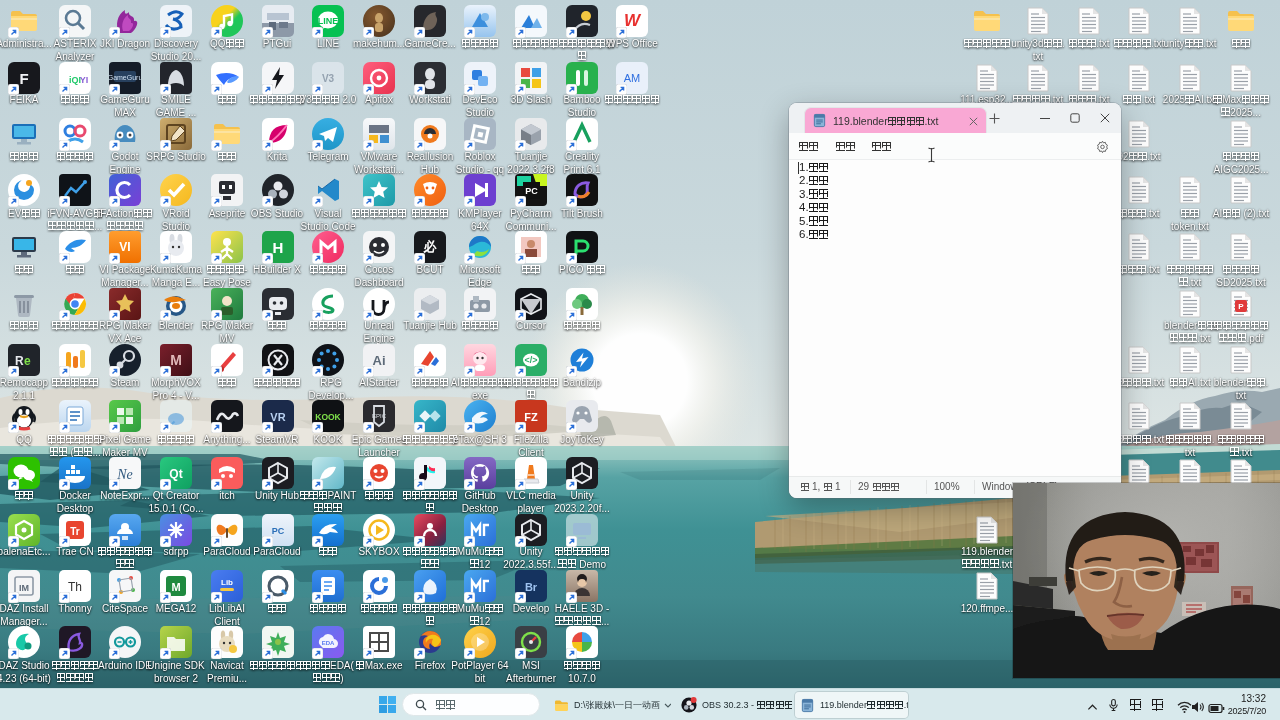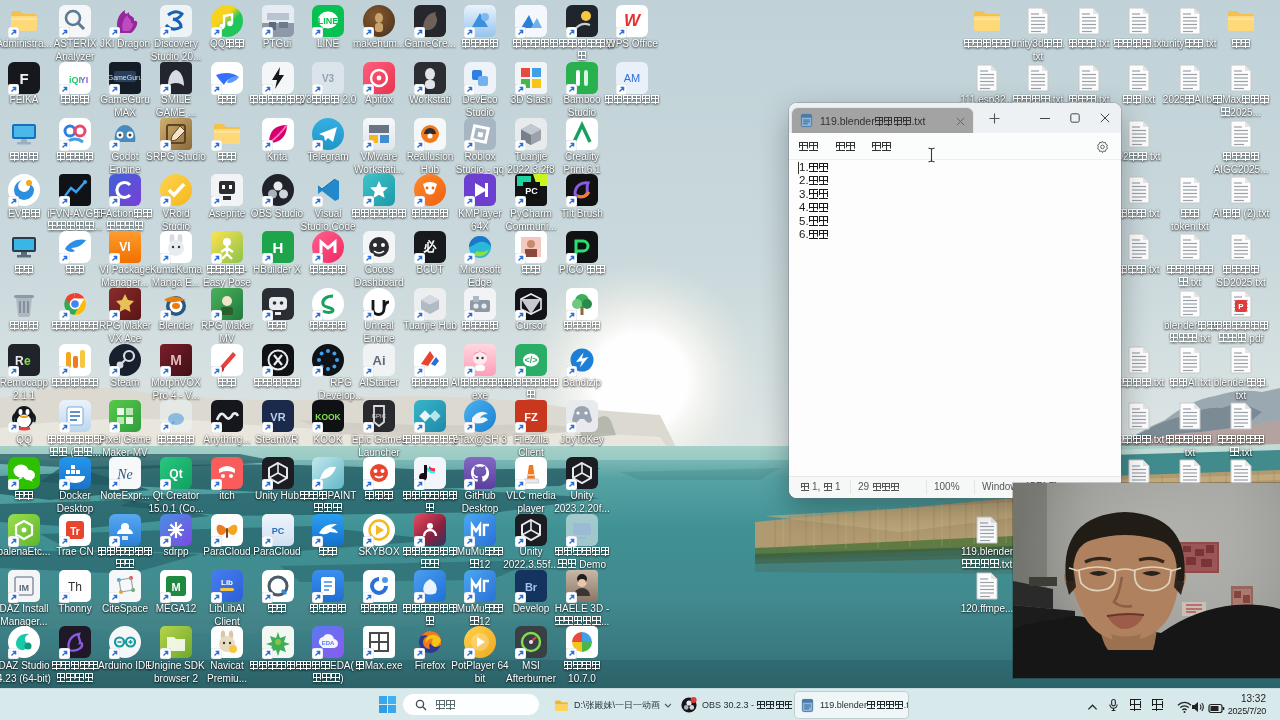--- a/index.html
+++ b/index.html
@@ -14,21 +14,21 @@
 #stage{position:relative;width:1280px;height:720px;background:#c7d7da;}
 #wp{position:absolute;left:0;top:0}
 .ic{position:absolute;width:32px;height:32px;}
 .ic svg{position:absolute;left:0;top:0}
 .sc{position:absolute !important;left:-2px;top:auto !important;bottom:-1px;}
 .lb{position:absolute;width:74px;text-align:center;font-size:10px;line-height:12.5px;color:#fff;
  text-shadow:0 1px 2px rgba(0,0,0,.8),0 0 2px rgba(0,0,0,.5);letter-spacing:0;}
 #win{position:absolute;left:789px;top:103px;width:332px;height:395px;background:#fdfdfd;border-radius:8px;
  box-shadow:0 10px 30px rgba(0,0,0,.3),0 0 0 1px rgba(120,130,140,.35);}
 #tabbar{position:absolute;left:0;top:0;width:100%;height:30px;background:#eef1f3;border-radius:8px 8px 0 0;}
-#tab{position:absolute;left:2px;top:4px;width:183px;height:26px;background:#a3a3a3;border-radius:7px 7px 0 0;
+#tab{position:absolute;left:15px;top:4px;width:183px;height:26px;background:#f9a8d4;border-radius:7px 7px 0 0;
  display:flex;align-items:center;padding-left:7px;box-sizing:border-box;border:1px solid #e3e6e8;border-bottom:none;}
 #tabtitle{font-size:10.5px;color:#333;margin-left:6px;white-space:nowrap}
 #tabx{position:absolute;right:8px;top:9px}
 #plus{position:absolute;left:200px;top:10px}
 #caption{position:absolute;right:0;top:0;height:30px;display:flex}
 .cb{width:30px;height:30px;display:flex;align-items:center;justify-content:center}
 #caption{padding-right:1px}
 #menubar{position:absolute;left:0;top:30px;width:100%;height:26px;background:#fbfcfc;border-bottom:1px solid #eceeef;}
 #menubar span{font-size:11px;color:#333;line-height:26px;display:inline-block;position:absolute}
 #menubar span:nth-child(1){left:9px}#menubar span:nth-child(2){left:46px}#menubar span:nth-child(3){left:82px}
@@ -1060,21 +1060,21 @@
           <circle cx="9.6" cy="22.4" r="2"></circle>
           <circle cx="7" cy="16" r="2"></circle>
           <circle cx="9.6" cy="9.6" r="2"></circle>
         </g>
       </svg>
       <svg class="sc" width="11" height="11">
         <rect x="0" y="0" width="11" height="11" rx="2.5" fill="#fff" stroke="#b8bec6" stroke-width=".5"></rect>
         <path d="M3.5 7.5 L7.5 3.5 M4.6 3.4 h3 v3" stroke="#2b6fd8" stroke-width="1.4" fill="none"></path>
       </svg>
     </div>
-    <div class="lb" style="left:304px;top:377px">RPG<br>Develop...</div>
+    <div class="lb" style="left:294px;top:377px">RPG<br>Develop...</div>
     <div class="ic" style="left:363px;top:344px;background:#f1f2f4;border-radius:6px;">
       <span style="position:absolute;inset:0;display:flex;align-items:center;justify-content:center;font-size:13px;color:#5d6a78;font-weight:bold;font-style:normal">Ai</span>
       <svg class="sc" width="11" height="11">
         <rect x="0" y="0" width="11" height="11" rx="2.5" fill="#fff" stroke="#b8bec6" stroke-width=".5"></rect>
         <path d="M3.5 7.5 L7.5 3.5 M4.6 3.4 h3 v3" stroke="#2b6fd8" stroke-width="1.4" fill="none"></path>
       </svg>
     </div>
     <div class="lb" style="left:342px;top:377px">AIStarter</div>
     <div class="ic" style="left:414px;top:344px;background:#fff;border-radius:6px;">
       <svg width="32" height="32">

